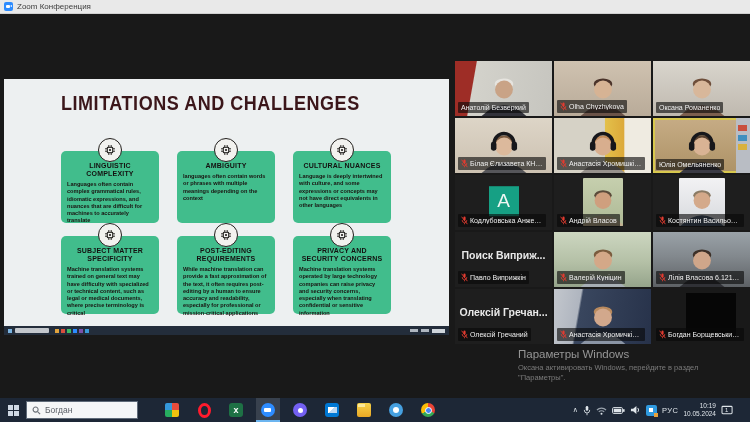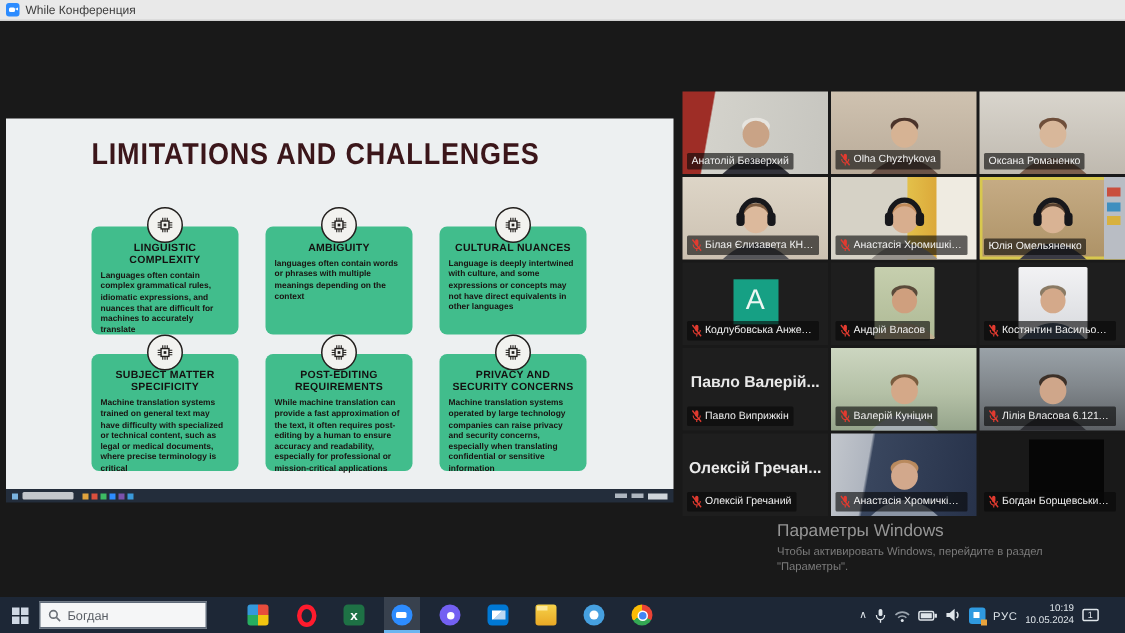--- a/index.html
+++ b/index.html
@@ -106,21 +106,21 @@
   .lang { font-size:7.5px; letter-spacing:.5px; }
   .clock { font-size:6.5px; line-height:1.2; text-align:right; }
 </style>
 </head>
 <body>
 
 <div class="screen">
 
   <div class="titlebar">
     <span class="zicon"></span>
-    <span class="ztitle">While Конференция</span>
+    <span class="ztitle">Zoom Конференция</span>
   </div>
 
   <div class="main">
 
     <div class="share">
       <div class="slide">
         <div class="slide-title">LIMITATIONS AND CHALLENGES</div>
         <div class="cards">
   <div class="card">
     <div class="card-icon">
@@ -426,21 +426,21 @@
             <svg class="mic-off" width="7" height="9" viewBox="0 0 10 13">
               <rect x="3.4" y="0.8" width="3.2" height="6" rx="1.6" fill="#e23b30"></rect>
               <path d="M1.6 5.8a3.4 3.9 0 0 0 6.8 0" fill="none" stroke="#e23b30" stroke-width="1.1"></path>
               <line x1="5" y1="10" x2="5" y2="12" stroke="#e23b30" stroke-width="1.1"></line>
               <line x1="0.8" y1="1" x2="9.2" y2="11.8" stroke="#e23b30" stroke-width="1.3"></line>
             </svg>
             <span>Костянтин Васильович Тара...</span>
           </div>
         </div>
         <div class="tile">
-          <div class="tile-bigname">Павло Валерій...</div>
+          <div class="tile-bigname">Поиск Виприж...</div>
           <div class="label">
             <svg class="mic-off" width="7" height="9" viewBox="0 0 10 13">
               <rect x="3.4" y="0.8" width="3.2" height="6" rx="1.6" fill="#e23b30"></rect>
               <path d="M1.6 5.8a3.4 3.9 0 0 0 6.8 0" fill="none" stroke="#e23b30" stroke-width="1.1"></path>
               <line x1="5" y1="10" x2="5" y2="12" stroke="#e23b30" stroke-width="1.1"></line>
               <line x1="0.8" y1="1" x2="9.2" y2="11.8" stroke="#e23b30" stroke-width="1.3"></line>
             </svg>
             <span>Павло Виприжкін</span>
           </div>
         </div>
@@ -513,21 +513,21 @@
               <line x1="5" y1="10" x2="5" y2="12" stroke="#e23b30" stroke-width="1.1"></line>
               <line x1="0.8" y1="1" x2="9.2" y2="11.8" stroke="#e23b30" stroke-width="1.3"></line>
             </svg>
             <span>Богдан Борщевський 6.133...</span>
           </div>
         </div>
       </div>
 
     <div class="watermark">
       <div class="w1">Параметры Windows</div>
-      <div class="w2"><span>Чтобы активировать Windows, перейдите в раздел</span><br>
+      <div class="w2"><span>Оксана активировать Windows, перейдите в раздел</span><br>
            <span>"Параметры".</span></div>
     </div>
   </div>
 
   <div class="taskbar">
     <div class="start">
       <span class="win">
           <i></i>
           <i></i>
           <i></i>

